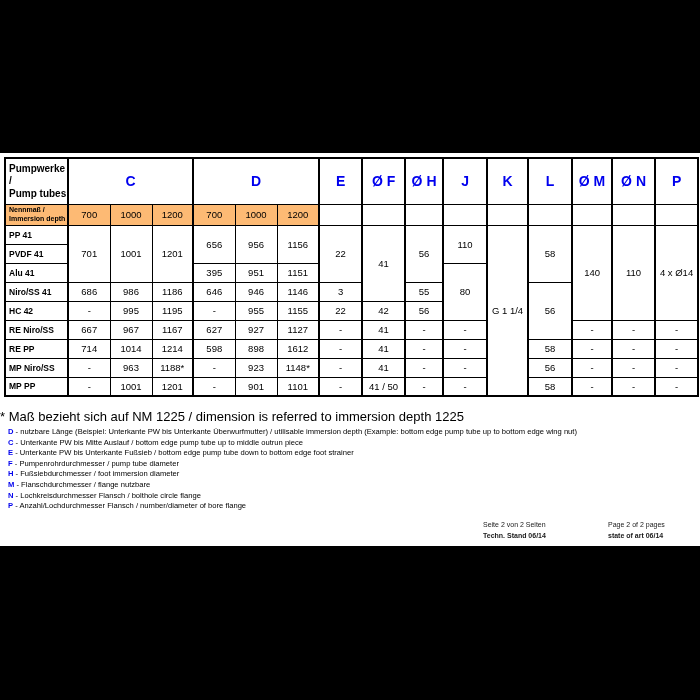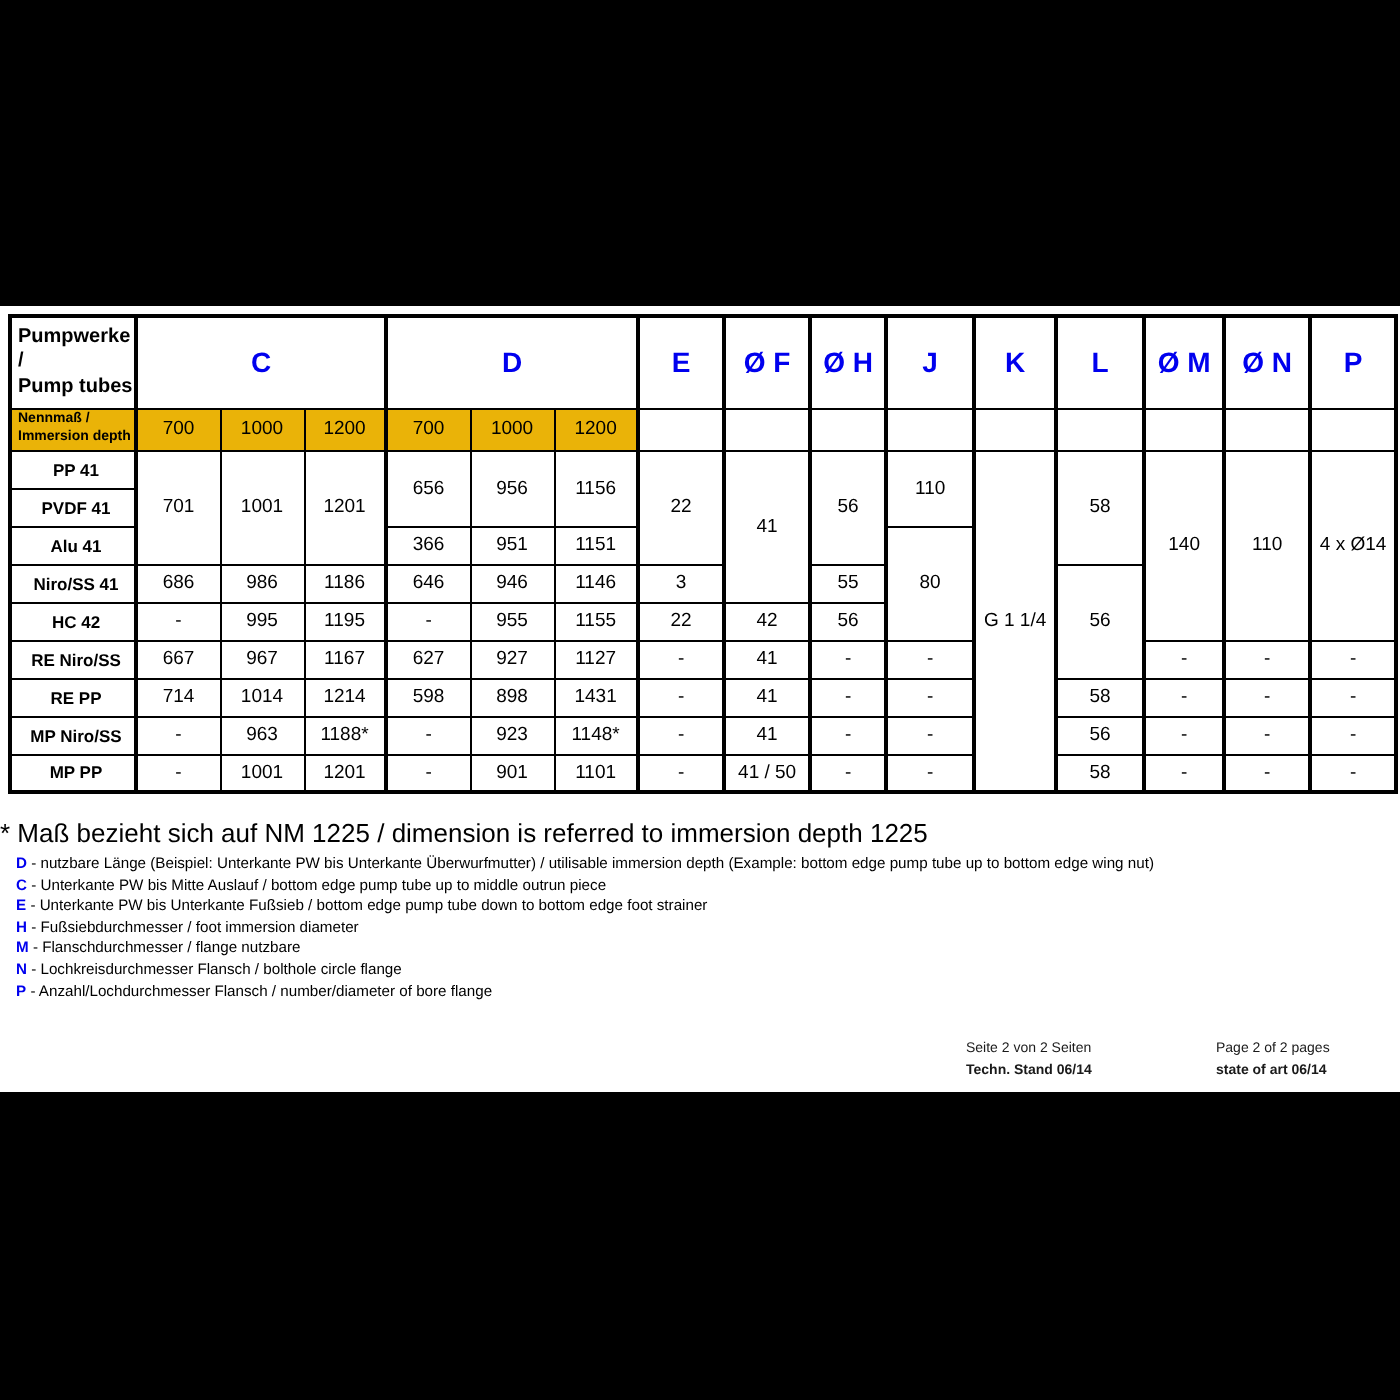--- a/index.html
+++ b/index.html
@@ -18,24 +18,24 @@
   }
   td{
     border:1px solid #000;text-align:center;vertical-align:middle;
     font-size:9.5px;color:#000;padding:0;overflow:hidden;
   }
   td.mj{border-left-width:2px;}
   tr.ghead{height:46px;}
   tr.ghead td.gh{font-size:14px;font-weight:bold;color:#0000ee;}
   td.corner{text-align:left;padding-left:3px;font-size:10px;font-weight:bold;line-height:1.25;}
   tr.nenn{height:21px;}
-  td.gy{background:#eab308;}
+  td.gy{background:#fdba74;}
   td.nl{text-align:left;padding-left:3px;font-size:7px;font-weight:bold;line-height:1.2;}
   tr.dr{height:19px;}
-  td.rl{text-align:center;padding-left:3px;font-size:8.5px;font-weight:bold;}
+  td.rl{text-align:left;padding-left:3px;font-size:8.5px;font-weight:bold;}
   
   .footnote{
     position:absolute;left:0;top:256px;font-size:13px;color:#000;
   }
   .legend{position:absolute;left:8px;top:274px;}
   .legend .ln{font-size:7.6px;line-height:10.6px;white-space:nowrap;color:#000;}
   .legend .k{color:#0000ee;font-weight:bold;}
   .pfooter{position:absolute;top:368px;font-size:7px;color:#1a1a1a;}
   .pfooter.de{left:483px;}
   .pfooter.en{left:608px;}
@@ -120,21 +120,21 @@
           <td class="mj" rowspan="3">58</td>
           <td class="mj" rowspan="5">140</td>
           <td class="mj" rowspan="5">110</td>
           <td class="mj" rowspan="5">4 x Ø14</td>
         </tr>
         <tr class="dr">
           <td class="rl">PVDF 41</td>
         </tr>
         <tr class="dr">
           <td class="rl">Alu 41</td>
-          <td class="mj">366</td>
+          <td class="mj">395</td>
           <td>951</td>
           <td>1151</td>
           <td class="mj" rowspan="3">80</td>
         </tr>
         <tr class="dr">
           <td class="rl">Niro/SS 41</td>
           <td class="mj">686</td>
           <td>986</td>
           <td>1186</td>
           <td class="mj">646</td>
@@ -172,21 +172,21 @@
           <td class="mj">-</td>
           <td class="mj">-</td>
         </tr>
         <tr class="dr">
           <td class="rl">RE PP</td>
           <td class="mj">714</td>
           <td>1014</td>
           <td>1214</td>
           <td class="mj">598</td>
           <td>898</td>
-          <td>1431</td>
+          <td>1612</td>
           <td class="mj">-</td>
           <td class="mj">41</td>
           <td class="mj">-</td>
           <td class="mj">-</td>
           <td class="mj">58</td>
           <td class="mj">-</td>
           <td class="mj">-</td>
           <td class="mj">-</td>
         </tr>
         <tr class="dr">
@@ -225,20 +225,21 @@
         </tr>
       </tbody>
   </table>
 
   <div class="footnote">* Maß bezieht sich auf NM 1225 / dimension is referred to immersion depth 1225</div>
 
   <div class="legend" id="legend">
       <div class="ln"><span class="k">D</span><span> - nutzbare Länge (Beispiel: Unterkante PW bis Unterkante Überwurfmutter) / utilisable immersion depth (Example: bottom edge pump tube up to bottom edge wing nut)</span></div>
       <div class="ln"><span class="k">C</span><span> - Unterkante PW bis Mitte Auslauf / bottom edge pump tube up to middle outrun piece</span></div>
       <div class="ln"><span class="k">E</span><span> - Unterkante PW bis Unterkante Fußsieb / bottom edge pump tube down to bottom edge foot strainer</span></div>
+      <div class="ln"><span class="k">F</span><span> - Pumpenrohrdurchmesser / pump tube diameter</span></div>
       <div class="ln"><span class="k">H</span><span> - Fußsiebdurchmesser / foot immersion diameter</span></div>
       <div class="ln"><span class="k">M</span><span> - Flanschdurchmesser / flange nutzbare</span></div>
       <div class="ln"><span class="k">N</span><span> - Lochkreisdurchmesser Flansch / bolthole circle flange</span></div>
       <div class="ln"><span class="k">P</span><span> - Anzahl/Lochdurchmesser Flansch / number/diameter of bore flange</span></div>
     </div>
 
   <div class="pfooter de">
     <div>Seite 2 von 2 Seiten</div>
     <div class="l2">Techn. Stand 06/14</div>
   </div>

